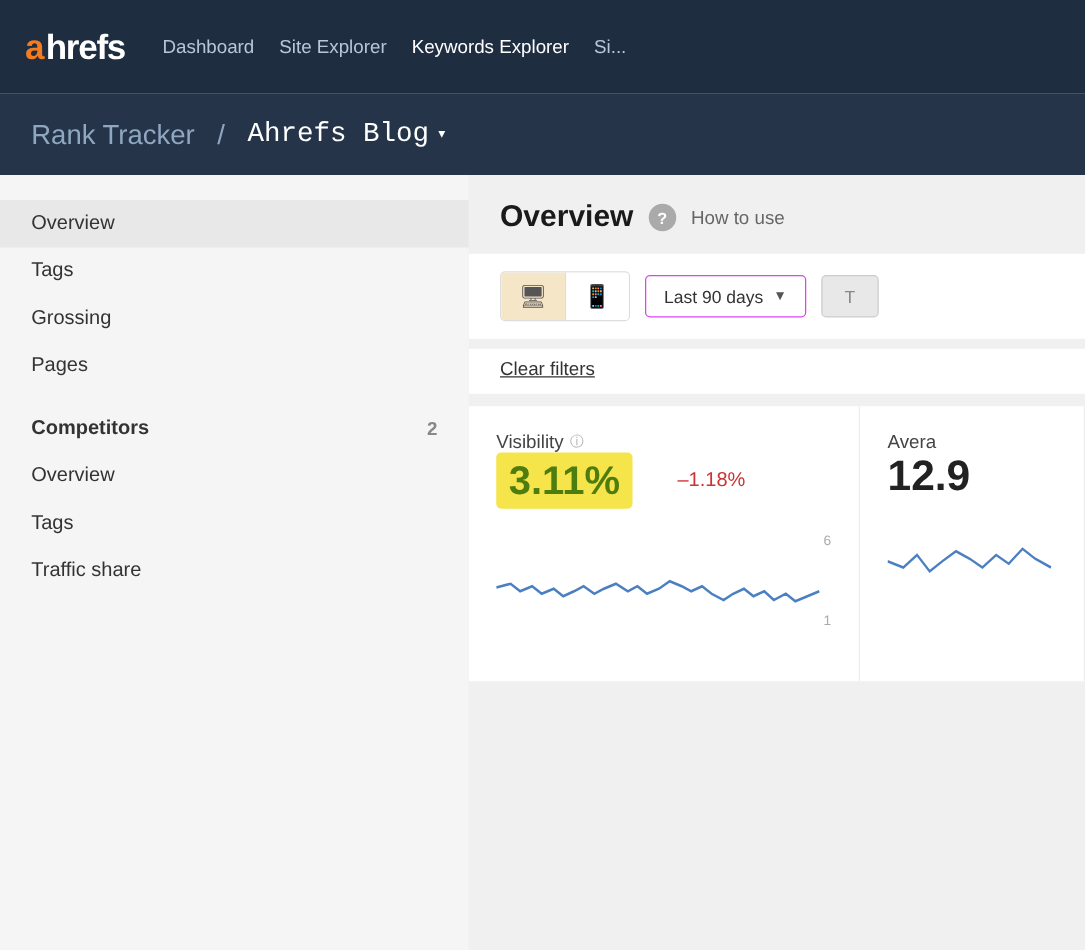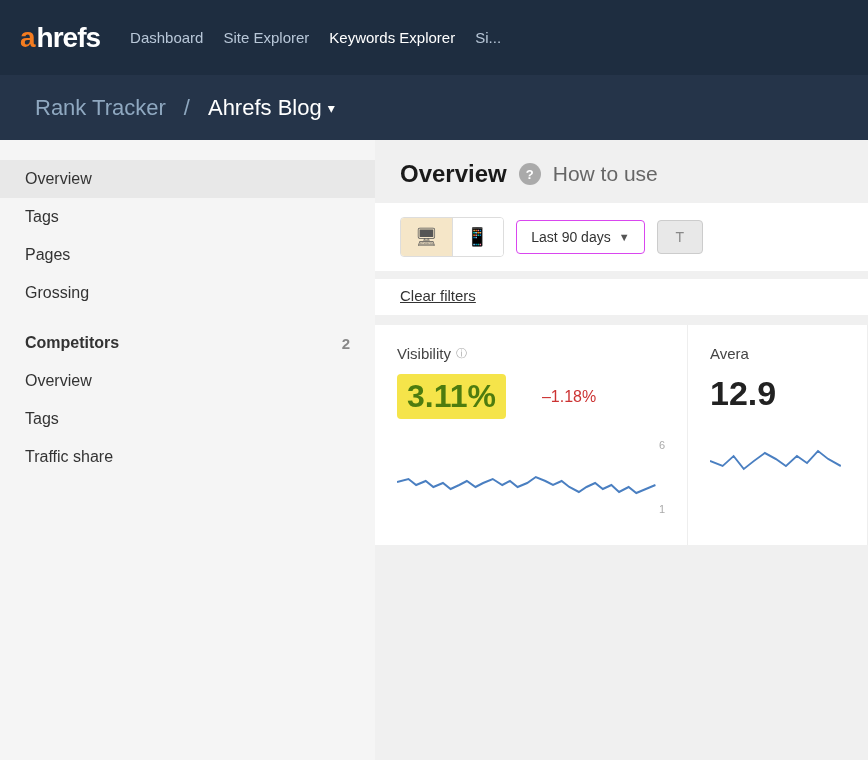--- a/index.html
+++ b/index.html
@@ -42,41 +42,42 @@
     .nav-links li a.active {
       color: white;
     }
 
     
     .breadcrumb-bar {
       background: #253449;
       height: 65px;
       display: flex;
       align-items: center;
-      padding: 0 35px;
+      padding: 0 25px;
       gap: 12px;
     }
     .breadcrumb-bar .breadcrumb-item {
       color: #8fa8c0;
       font-size: 22px;
       font-weight: 400;
     }
     .breadcrumb-bar .breadcrumb-separator {
       color: #8fa8c0;
       font-size: 22px;
       margin: 0 6px;
     }
     .breadcrumb-bar .breadcrumb-current {
       color: white;
       font-size: 22px;
       font-weight: 500;
       display: flex;
       align-items: center;
       gap: 6px;
       cursor: pointer;
+      font-family: Liberation Mono, monospace;
     }
     .dropdown-arrow {
       font-size: 14px;
       color: white;
     }
 
     
     .main-layout {
       display: flex;
       height: calc(760px - 75px - 65px);
@@ -142,21 +143,21 @@
       color: white;
       display: flex;
       align-items: center;
       justify-content: center;
       font-size: 13px;
       font-weight: bold;
       cursor: pointer;
     }
     .how-to-use {
       color: #666;
-      font-size: 21px;
+      font-size: 15px;
       cursor: pointer;
     }
 
     
     .toolbar-card {
       background: white;
       margin: 0 0 8px 0;
       padding: 14px 25px;
       display: flex;
       align-items: center;
@@ -231,21 +232,21 @@
     .stat-card {
       background: white;
       flex: 1;
       padding: 20px 22px;
       border-right: 1px solid #eee;
       min-height: 220px;
     }
     .stat-label {
       font-size: 15px;
       color: #444;
-      margin-bottom: 12px;
+      margin-bottom: 0;
       display: flex;
       align-items: center;
       gap: 5px;
       text-align: right;
     }
     .stat-info {
       font-size: 11px;
       color: #aaa;
     }
     .stat-value-row {
@@ -321,22 +322,22 @@
     <span>Ahrefs Blog</span>
     <span class="dropdown-arrow">▾</span>
   </span>
 </div>
 
 <div class="main-layout">
 
   <div class="sidebar">
     <div class="sidebar-item active">Overview</div>
     <div class="sidebar-item">Tags</div>
+    <div class="sidebar-item">Grossing</div>
     <div class="sidebar-item">Pages</div>
-    <div class="sidebar-item">Grossing</div>
     <div class="sidebar-section-gap"></div>
     <div class="sidebar-item bold">
       <div class="sidebar-item-row">
         <span>Competitors</span>
         <span class="sidebar-badge">2</span>
       </div>
     </div>
     <div class="sidebar-item">Overview</div>
     <div class="sidebar-item">Tags</div>
     <div class="sidebar-item">Traffic share</div>

